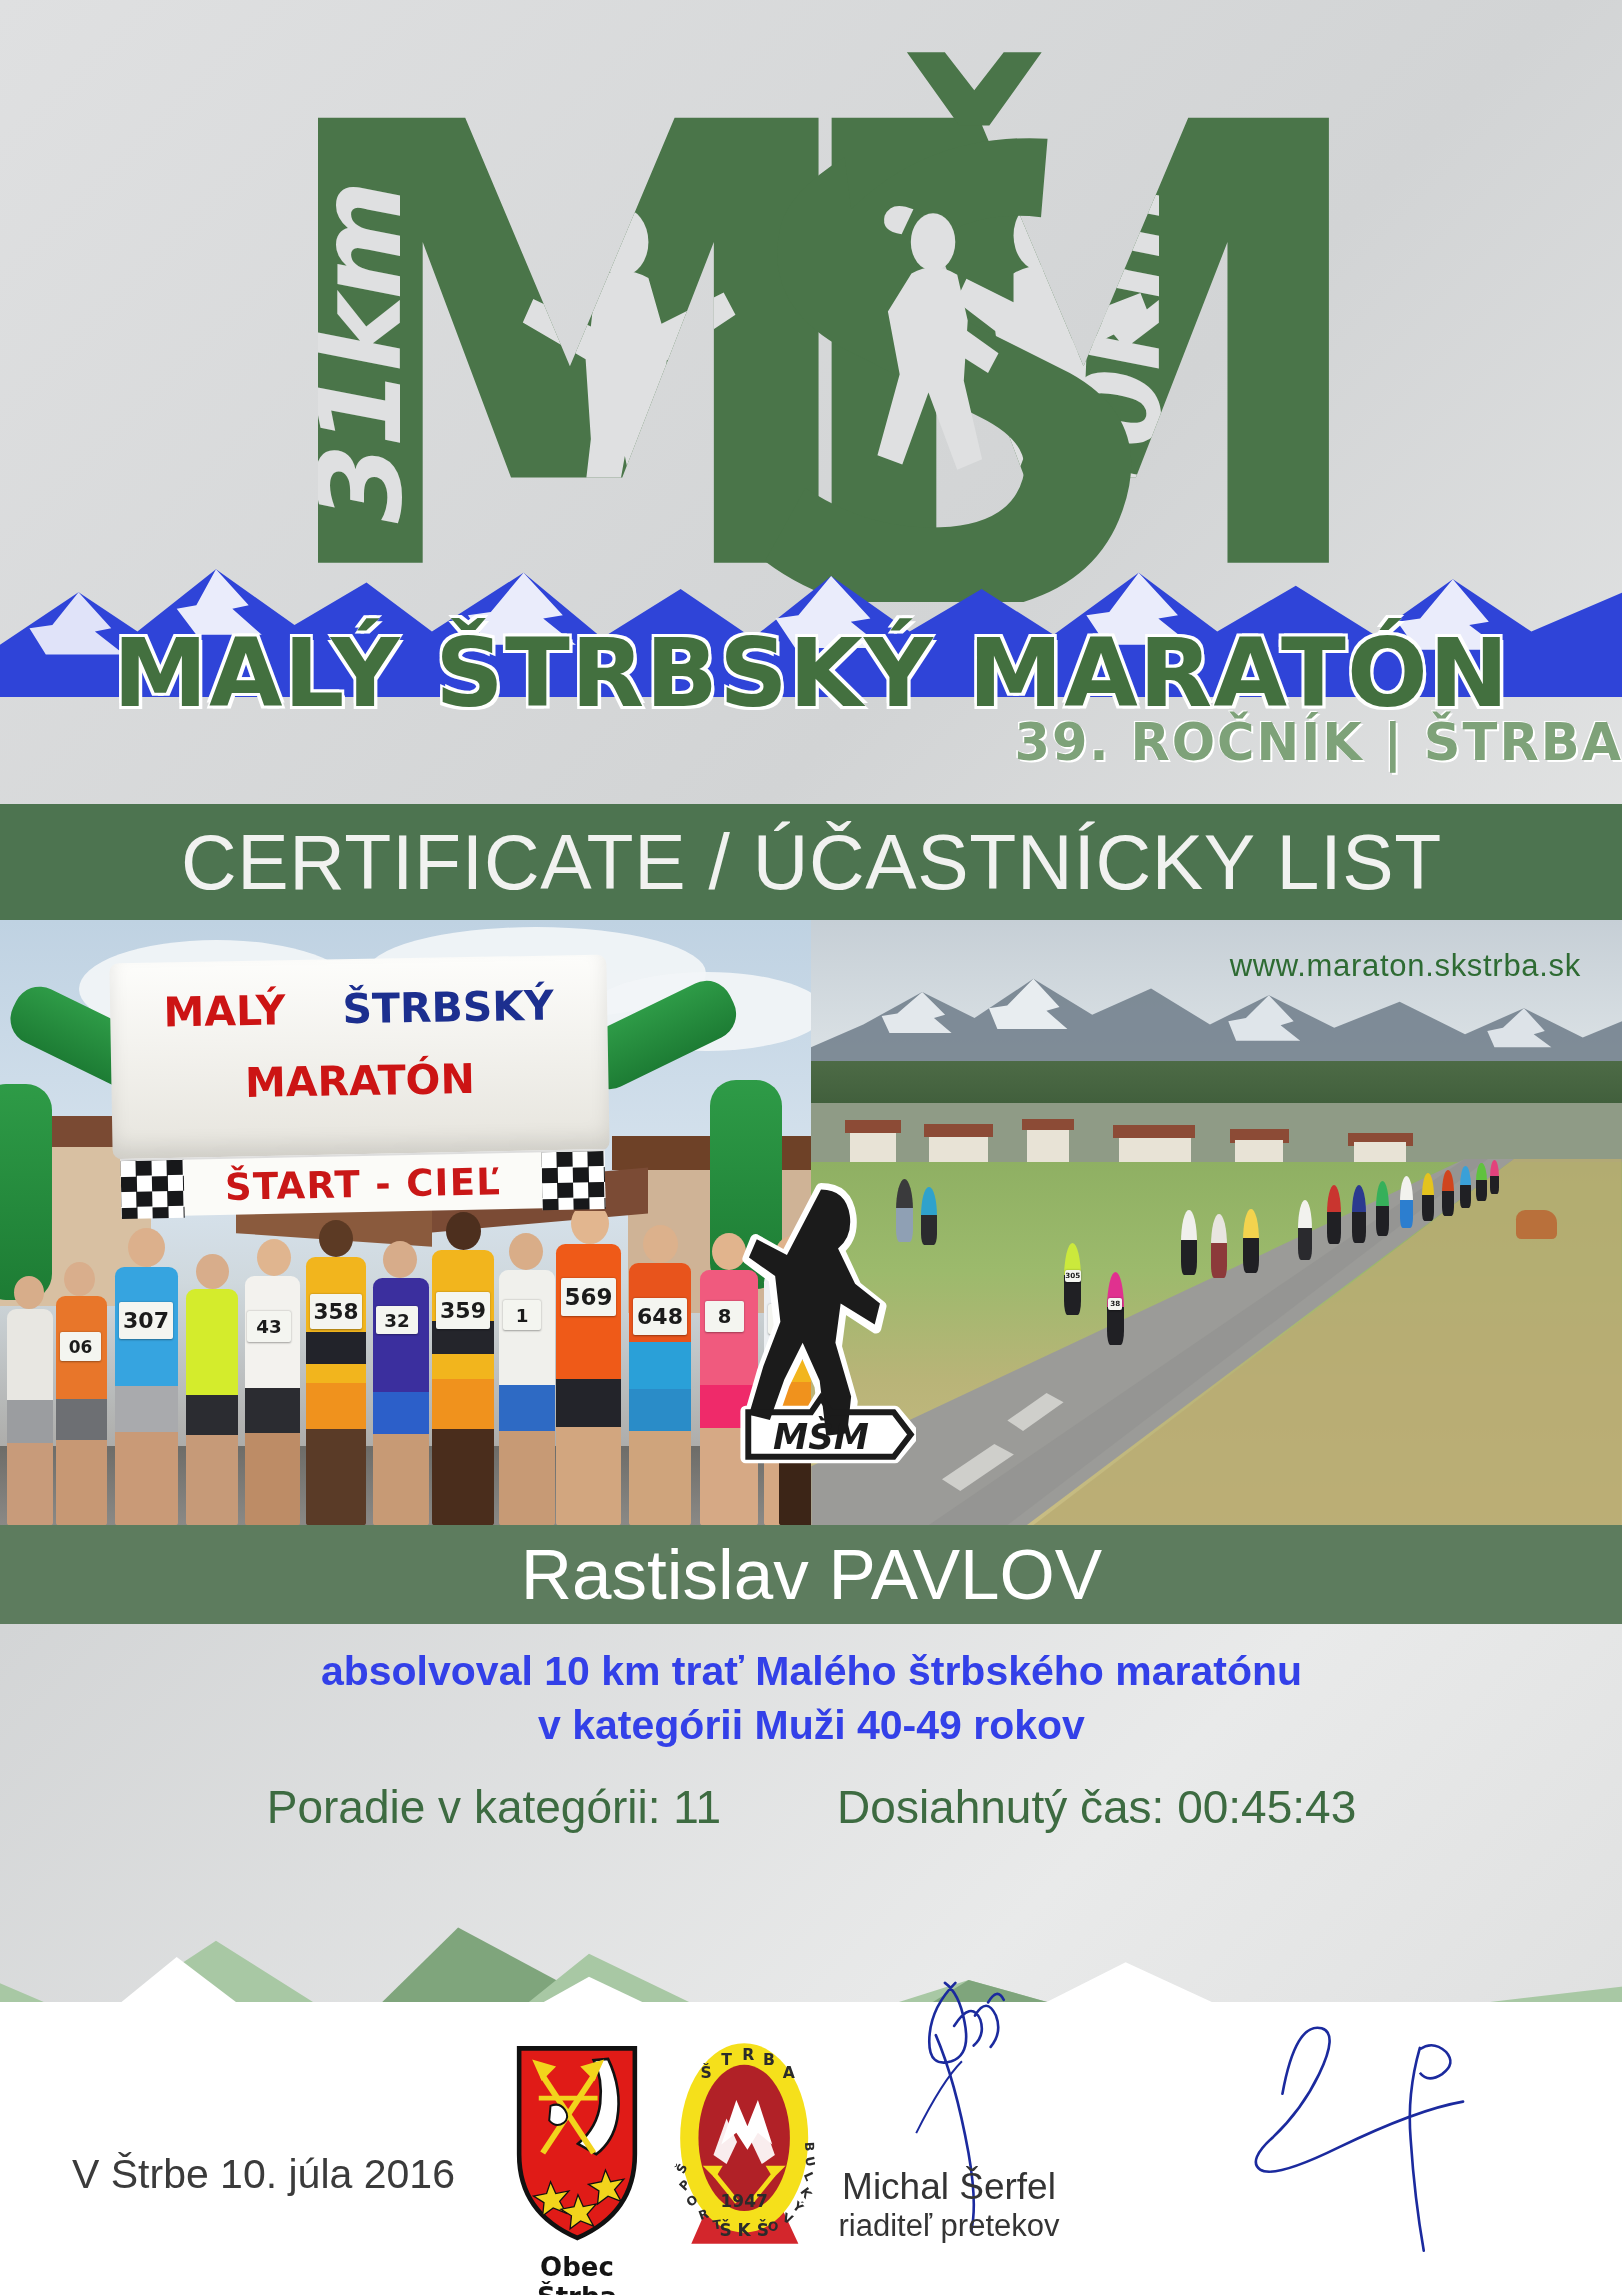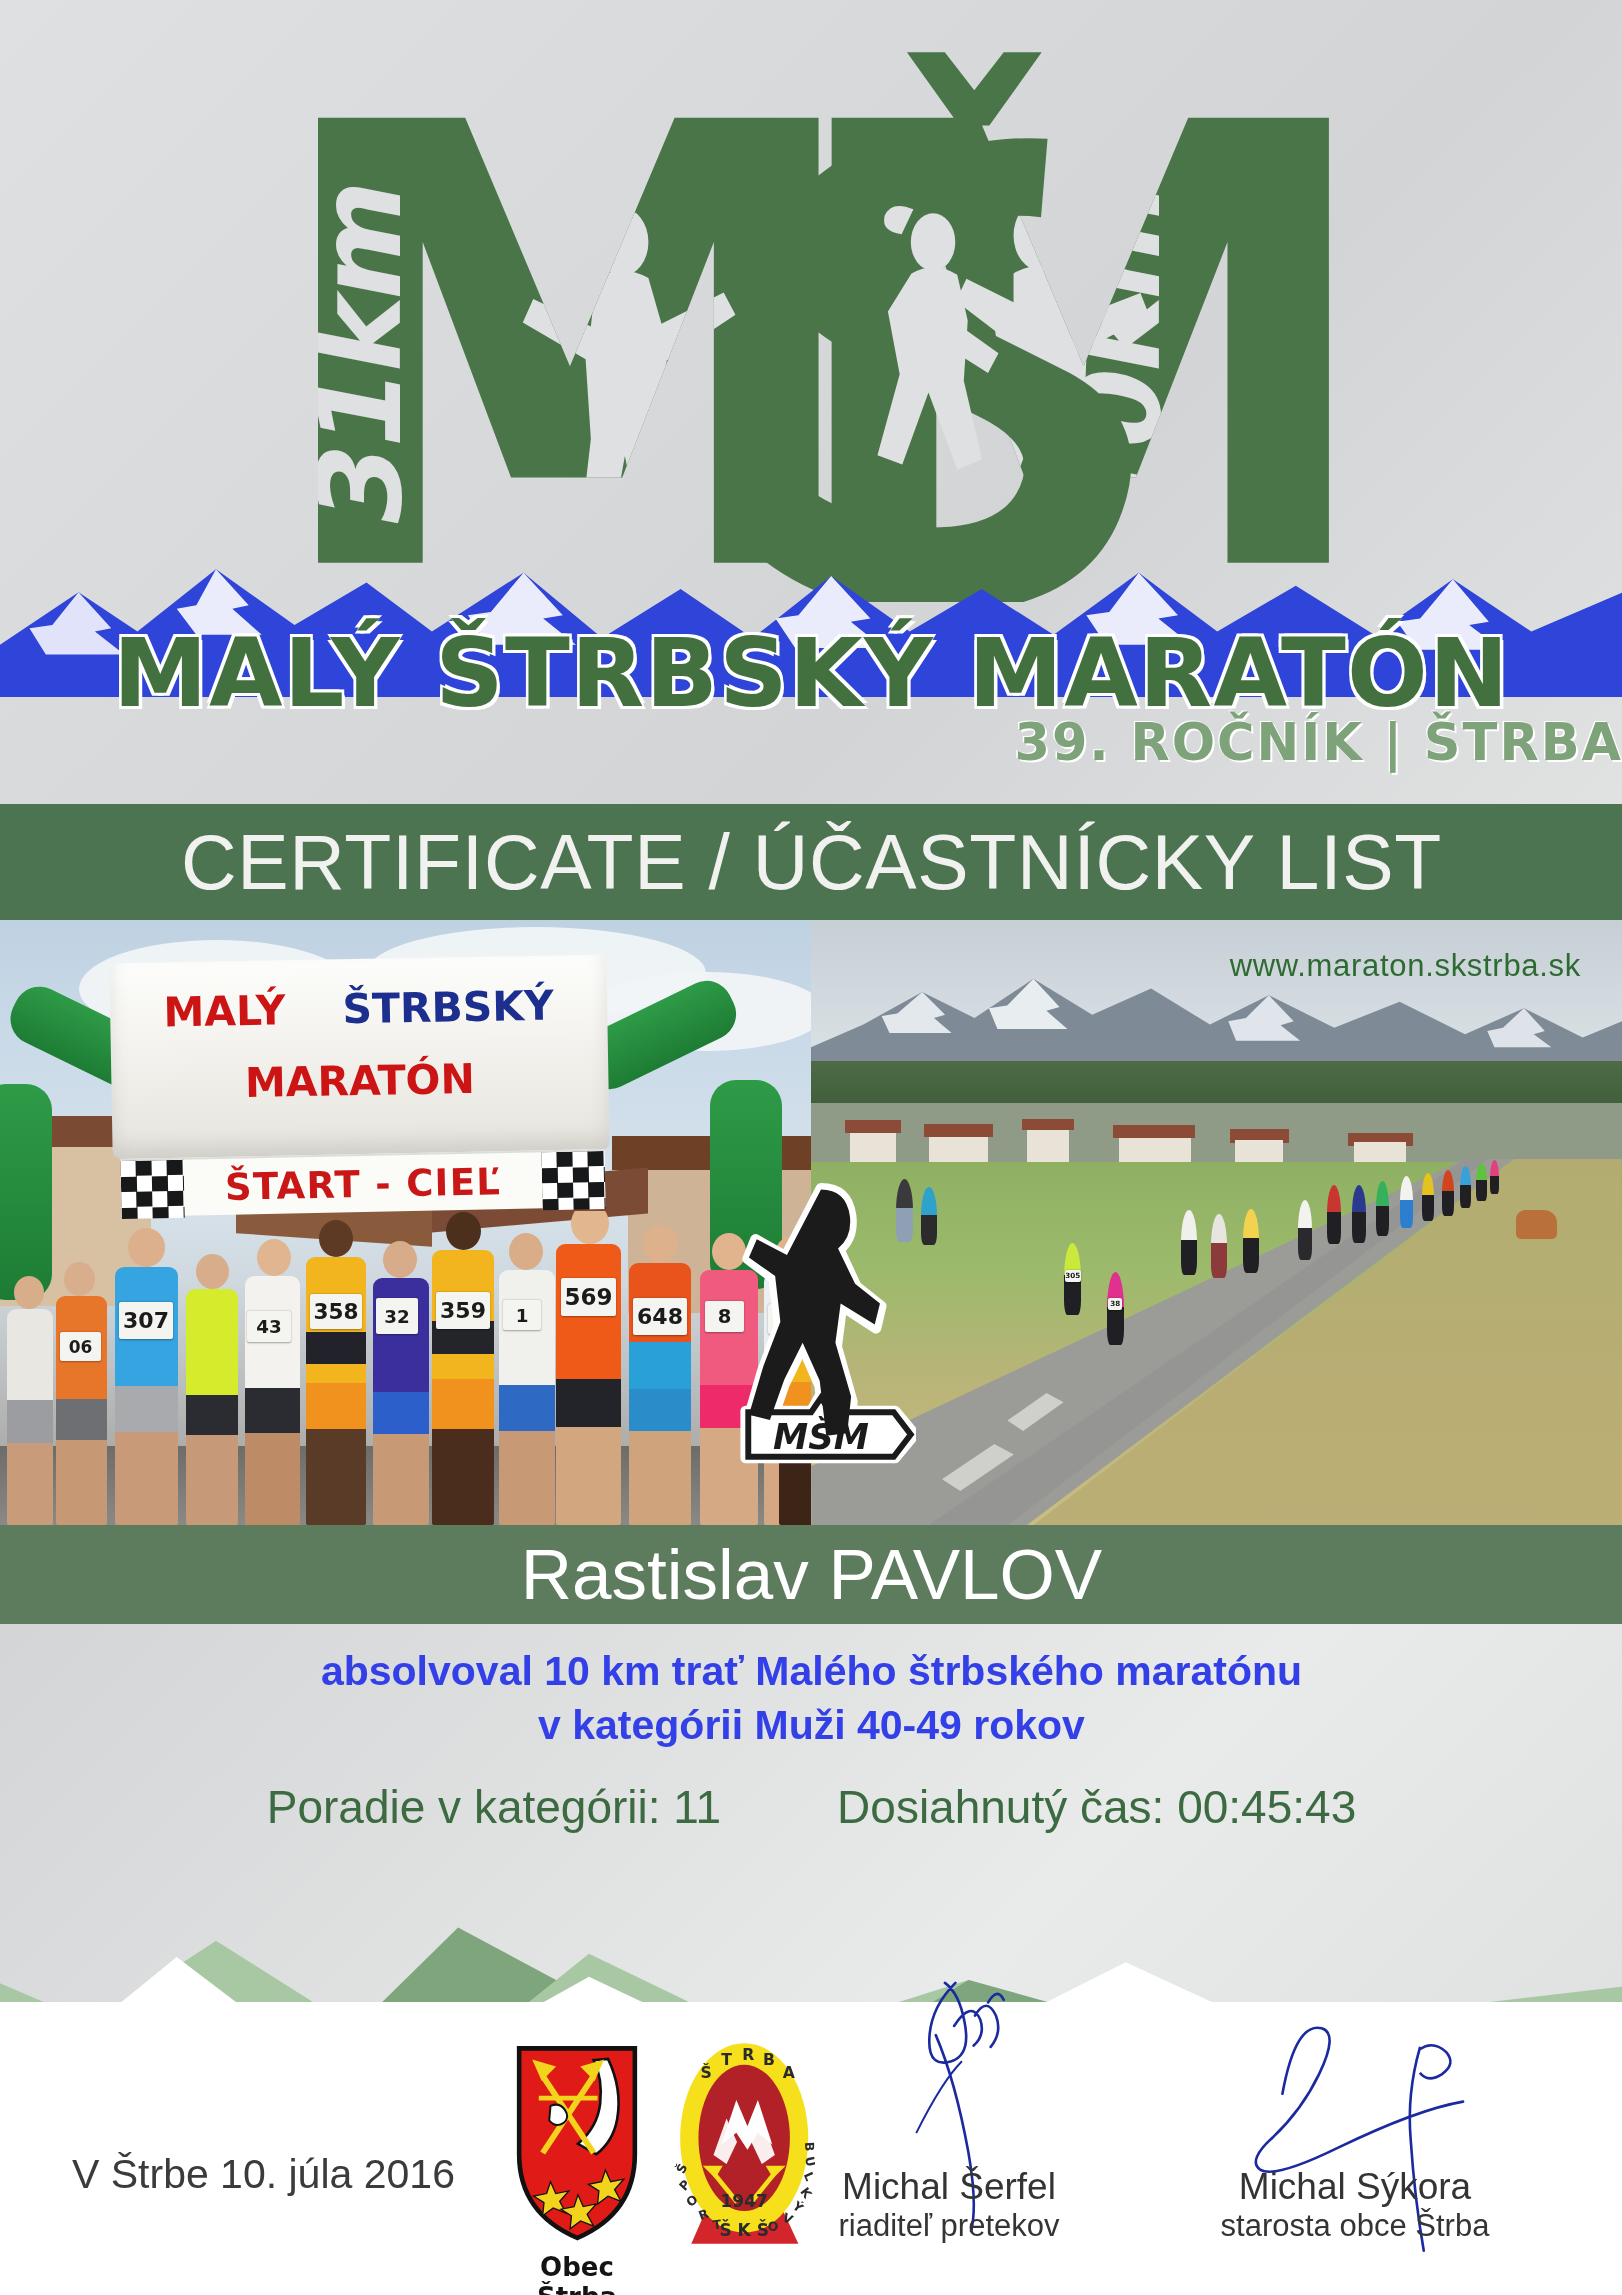--- a/index.html
+++ b/index.html
@@ -269,21 +269,21 @@
         <div class="runner" style="left:245px;width:55px;height:249px;background:linear-gradient(#f3f2ee 0 45%,#2b2c31 45% 63%,#bd8c66 63%);"></div>
         <div class="head" style="left:257px;bottom:249px;width:34px;height:37px;background:#e0b58f;"></div>
         <div class="bib" style="left:247px;bottom:183px;width:44px;height:31px;font-size:18.3px;">43</div>
 
         <div class="runner" style="left:306px;width:60px;height:268px;background:linear-gradient(#f2b51d 0 28%,#22232a 28% 40%,#f2b51d 40% 47%,#f0921d 47% 64%,#5a3b27 64%);"></div>
         <div class="head" style="left:319px;bottom:268px;width:34px;height:37px;background:#5c3a24;"></div>
         <div class="bib" style="left:310px;bottom:196px;width:52px;height:35px;font-size:21.6px;">358</div>
 
         <div class="runner" style="left:373px;width:56px;height:247px;background:linear-gradient(#3b2f9e 0 46%,#2c5fc9 46% 63%,#c79a75 63%);"></div>
         <div class="head" style="left:383px;bottom:247px;width:34px;height:37px;background:#d7ac8a;"></div>
-        <div class="bib" style="left:376px;bottom:191px;width:42px;height:36px;font-size:18.3px;">32</div>
+        <div class="bib" style="left:376px;bottom:191px;width:42px;height:28px;font-size:18.3px;">32</div>
 
         <div class="runner" style="left:432px;width:62px;height:275px;background:linear-gradient(#f2b51d 0 26%,#24252b 26% 38%,#f2b51d 38% 47%,#f0921d 47% 65%,#4a2d1c 65%);"></div>
         <div class="head" style="left:446px;bottom:275px;width:35px;height:38px;background:#4d2f1e;"></div>
         <div class="bib" style="left:436px;bottom:196px;width:54px;height:37px;font-size:22px;">359</div>
 
         <div class="runner" style="left:499px;width:56px;height:255px;background:linear-gradient(#f0f0ec 0 45%,#2e6ac4 45% 63%,#c79a75 63%);"></div>
         <div class="head" style="left:509px;bottom:255px;width:34px;height:37px;background:#d9ad88;"></div>
         <div class="bib" style="left:503px;bottom:195px;width:38px;height:30px;font-size:18.3px;">1</div>
 
         <div class="runner" style="left:556px;width:65px;height:281px;background:linear-gradient(#ef5a18 0 48%,#23242a 48% 65%,#d2a67f 65%);"></div>
@@ -489,22 +489,18 @@
       <div class="sig-block" style="left:766px;top:164px;width:366px;">
         <div class="sig-name">Michal Šerfel</div>
         <div class="sig-role">riaditeľ pretekov</div>
       </div>
 
       <svg class="sig-ink" style="left:1217px;top:-13px;width:301px;height:288px;" viewBox="0 0 460 440">
         <path d="M100,160 q20,-110 60,-100 q26,8 -4,70 q-26,54 -70,96 q-40,36 -20,50 q22,14 120,-34 q120,-58 190,-70" fill="none" stroke="#1b2a9e" stroke-width="4" stroke-linecap="round"></path>
         <path d="M310,90 q-20,70 -14,140 q6,90 20,170" fill="none" stroke="#1b2a9e" stroke-width="4" stroke-linecap="round"></path>
         <path d="M310,92 q20,-14 40,4 q16,18 -6,34 q-22,14 -34,-2" fill="none" stroke="#1b2a9e" stroke-width="4"></path>
       </svg>
-      <div class="sig-block" style="left:1152px;top:164px;width:406px;">
-        <div class="sig-name">Michal Sýkora</div>
-        <div class="sig-role">starosta obce Štrba</div>
-      </div>
 
     </div>
   </div>
 
 </div>
 
 
 </body></html>

